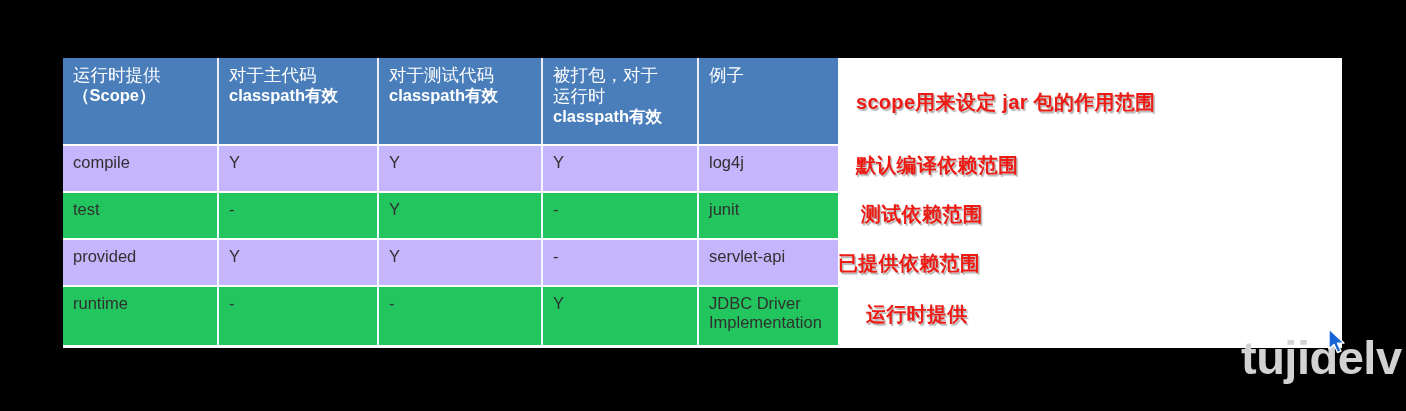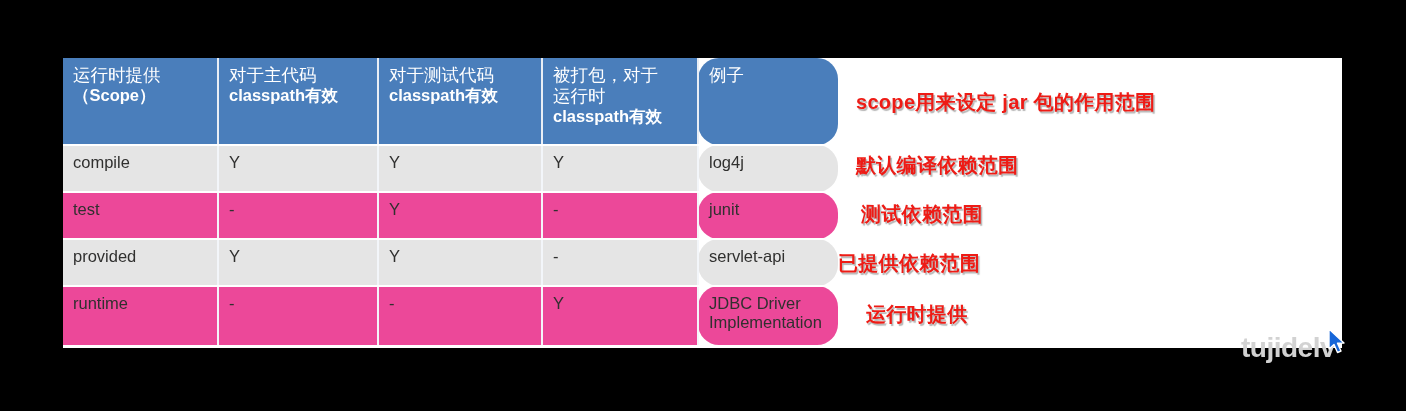--- a/index.html
+++ b/index.html
@@ -56,47 +56,47 @@
   .body-row td {
     font-size: 16.5px;
     line-height: 1.16;
     color: #30302f;
     height: 47px;
     box-sizing: border-box;
     border-right: 2px solid #f3f6fa;
     border-bottom: 2px solid #ffffff;
   }
   .body-row td:last-child { border-right: none; }
-  .row-dark td { background: #e5e5e5; }
-  .row-light td { background: #ec4899; }
+  .row-dark td { background: #c4b5fd; }
+  .row-light td { background: #22c55e; }
   .body-row.last td { height: 59px; border-bottom: none; }
 
   .col-0 { width: 155px; }
   .col-1 { width: 160px; }
   .col-2 { width: 164px; }
   .col-3 { width: 156px; }
-  .col-4 { width: 140px; border-radius: 21px; }
+  .col-4 { width: 140px; }
 
   
   .annotation {
     position: absolute;
     color: #ee1b15;
     font-weight: bold;
     font-size: 20px;
     white-space: nowrap;
     text-shadow: 1.5px 1.5px 1px rgba(120,120,120,0.55);
     letter-spacing: 0.3px;
   }
 
   
   #watermark {
     position: absolute;
     left: 1241px;
     top: 334px;
-    font-size: 28px;
+    font-size: 47px;
     font-weight: bold;
     color: #d2d2d2;
     letter-spacing: -0.5px;
     line-height: 1;
   }
 
   
   #mouse-cursor {
     position: absolute;
     left: 1327px;

